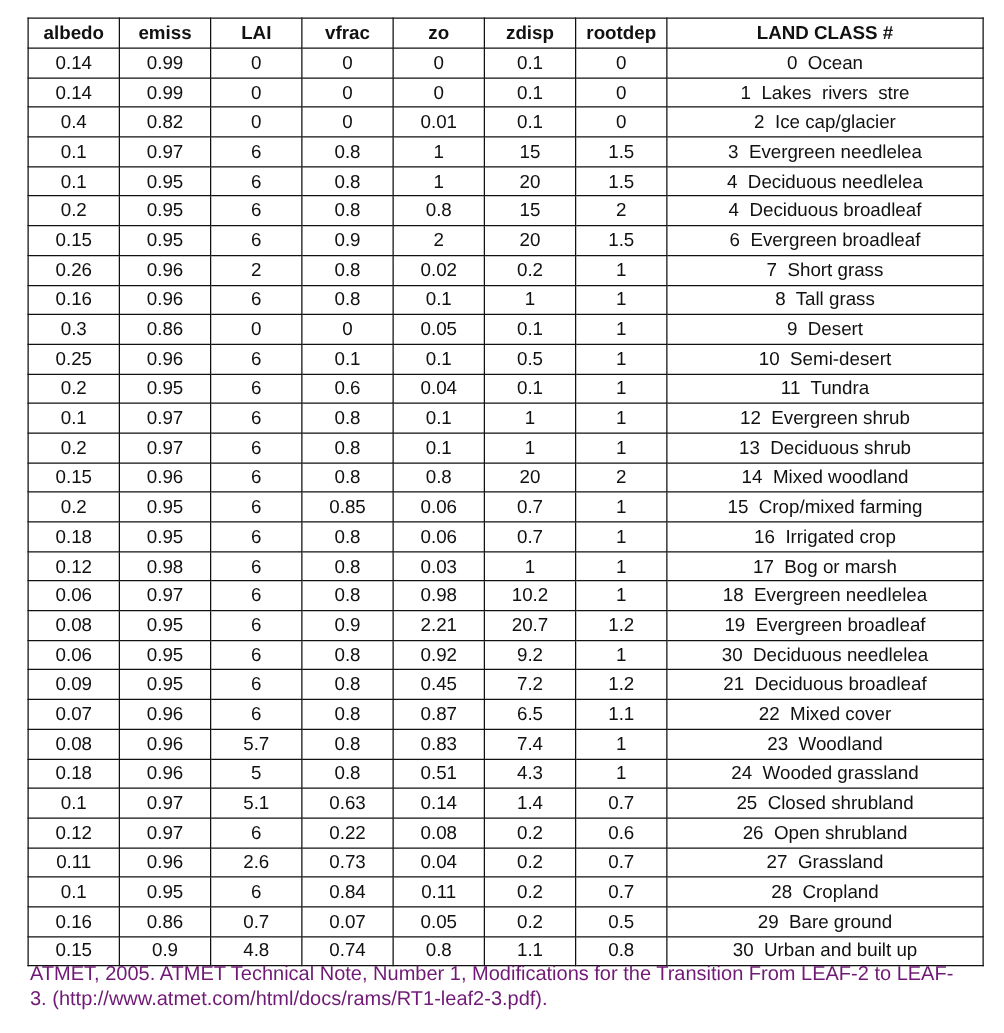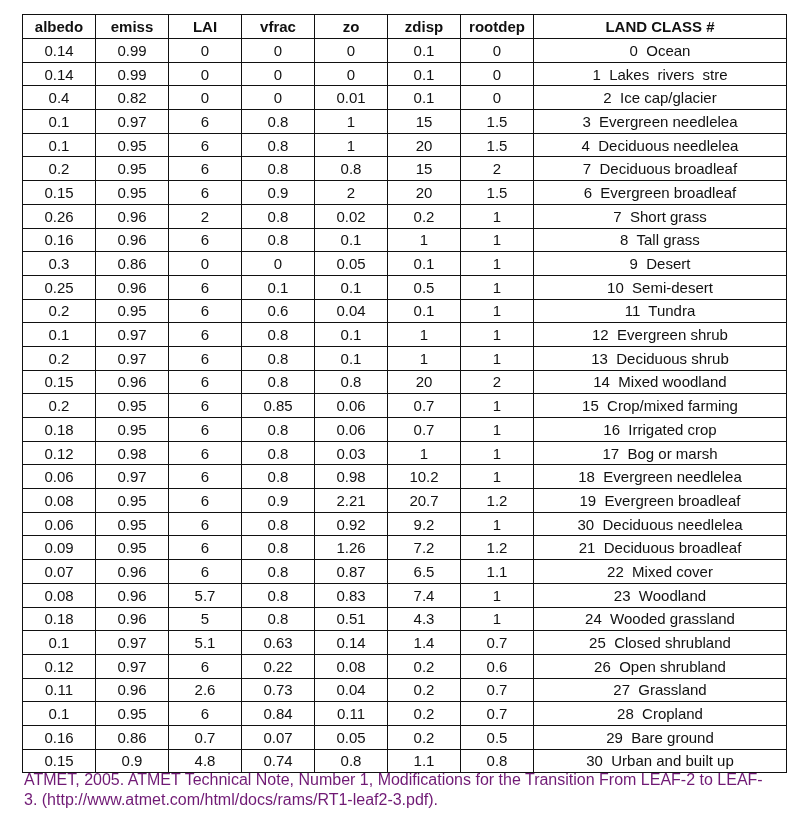--- a/index.html
+++ b/index.html
@@ -135,21 +135,21 @@
         <td style="white-space: pre;">4  Deciduous needlelea</td>
       </tr>
       <tr>
         <td>0.2</td>
         <td>0.95</td>
         <td>6</td>
         <td>0.8</td>
         <td>0.8</td>
         <td>15</td>
         <td>2</td>
-        <td style="white-space: pre;">7  Deciduous broadleaf</td>
+        <td style="white-space: pre;">4  Deciduous broadleaf</td>
       </tr>
       <tr>
         <td>0.15</td>
         <td>0.95</td>
         <td>6</td>
         <td>0.9</td>
         <td>2</td>
         <td>20</td>
         <td>1.5</td>
         <td style="white-space: pre;">6  Evergreen broadleaf</td>
@@ -292,21 +292,21 @@
         <td>0.92</td>
         <td>9.2</td>
         <td>1</td>
         <td style="white-space: pre;">30  Deciduous needlelea</td>
       </tr>
       <tr>
         <td>0.09</td>
         <td>0.95</td>
         <td>6</td>
         <td>0.8</td>
-        <td>1.26</td>
+        <td>0.45</td>
         <td>7.2</td>
         <td>1.2</td>
         <td style="white-space: pre;">21  Deciduous broadleaf</td>
       </tr>
       <tr>
         <td>0.07</td>
         <td>0.96</td>
         <td>6</td>
         <td>0.8</td>
         <td>0.87</td>

